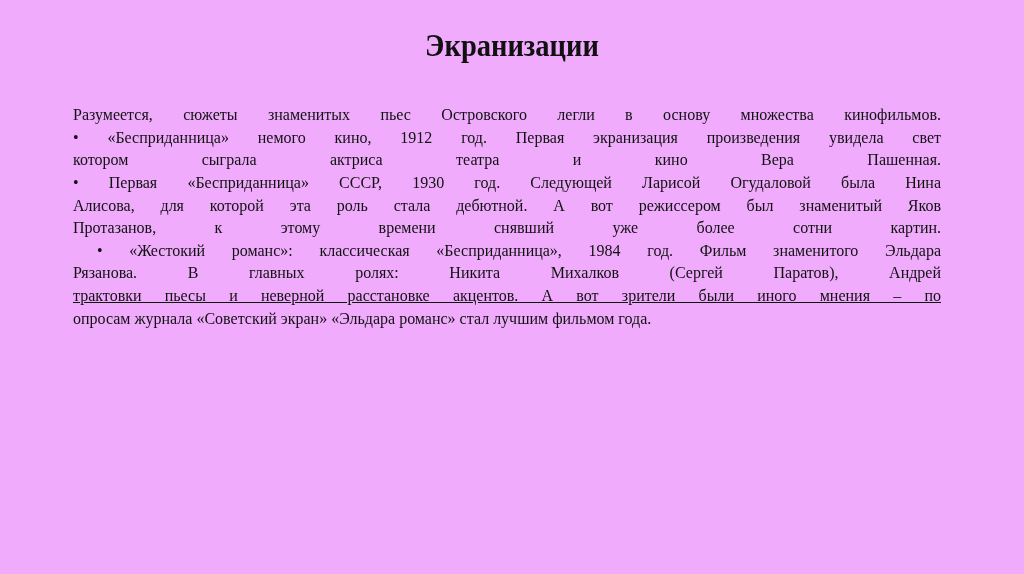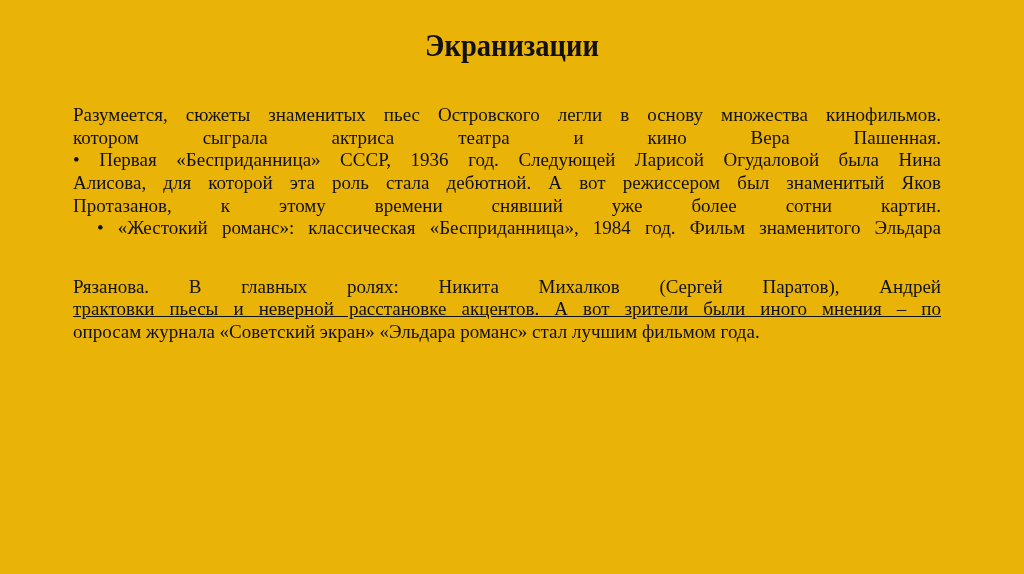--- a/index.html
+++ b/index.html
@@ -2,46 +2,47 @@
 <html><head>
 <meta charset="utf-8">
 <style>
   html, body { margin: 0; padding: 0; }
   body {
     width: 1024px; height: 574px; background: #ffffff; overflow: hidden;
     position: relative;
     font-family: "Liberation Serif", "DejaVu Serif", serif;
     color: #111111;
   }
-  .slide { position: absolute; left: 0; top: 0; width: 1024px; height: 574px; background: #eab308; }
+  .slide { position: absolute; left: 0; top: 0; width: 1024px; height: 574px; background: #f0abfc; }
   .title {
     position: absolute; left: 0; top: 26px; width: 1024px;
     text-align: center; font-weight: bold; font-size: 31px; line-height: 40px;
     color: #111;
     transform: scaleX(0.92);
   }
   .body {
     position: absolute; left: 73px; top: 104px; width: 868px;
   }
   .line {
-    display: block; font-size: 19px; line-height: 22.65px; height: 22.65px;
+    display: block; font-size: 16px; line-height: 22.65px; height: 22.65px;
     text-align: justify; text-align-last: justify; white-space: nowrap;
     overflow: visible;
   }
   .line.last { text-align-last: left; }
 </style>
 </head>
 <body>
 
 <div class="slide">
   <div class="title">Экранизации</div>
   <div class="body">
     <div class="line" style="white-space: normal;">Разумеется, сюжеты знаменитых пьес Островского легли в основу множества кинофильмов.</div>
+    <div class="line" style="white-space: normal;">• «Бесприданница» немого кино, 1912 год. Первая экранизация произведения увидела свет</div>
     <div class="line" style="white-space: normal;">котором сыграла актриса театра и кино Вера Пашенная.</div>
-    <div class="line" style="white-space: normal;">• Первая «Бесприданница» СССР, 1936 год. Следующей Ларисой Огудаловой была Нина</div>
+    <div class="line" style="white-space: normal;">• Первая «Бесприданница» СССР, 1930 год. Следующей Ларисой Огудаловой была Нина</div>
     <div class="line" style="white-space: normal;">Алисова, для которой эта роль стала дебютной. А вот режиссером был знаменитый Яков</div>
     <div class="line" style="white-space: normal;">Протазанов, к этому времени снявший уже более сотни картин.</div>
     <div class="line" style="white-space: normal; margin-left: 24px;">• «Жестокий романс»: классическая «Бесприданница», 1984 год. Фильм знаменитого Эльдара</div>
-    <div class="line" style="white-space: normal; margin-top: 36px;">Рязанова. В главных ролях: Никита Михалков (Сергей Паратов), Андрей</div>
+    <div class="line" style="white-space: normal;">Рязанова. В главных ролях: Никита Михалков (Сергей Паратов), Андрей</div>
     <div class="line" style="white-space: normal; text-decoration: underline;">трактовки пьесы и неверной расстановке акцентов. А вот зрители были иного мнения – по</div>
     <div class="line last" style="white-space: normal;">опросам журнала «Советский экран» «Эльдара романс» стал лучшим фильмом года.</div>
   </div>
 </div>
 
 </body></html>

